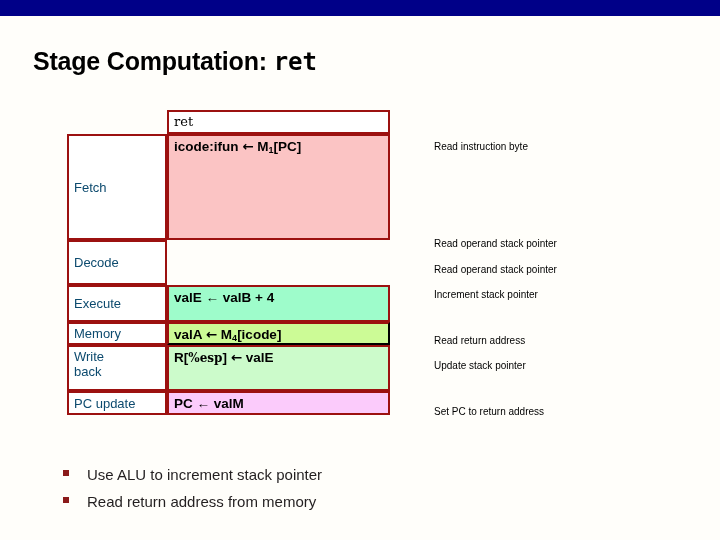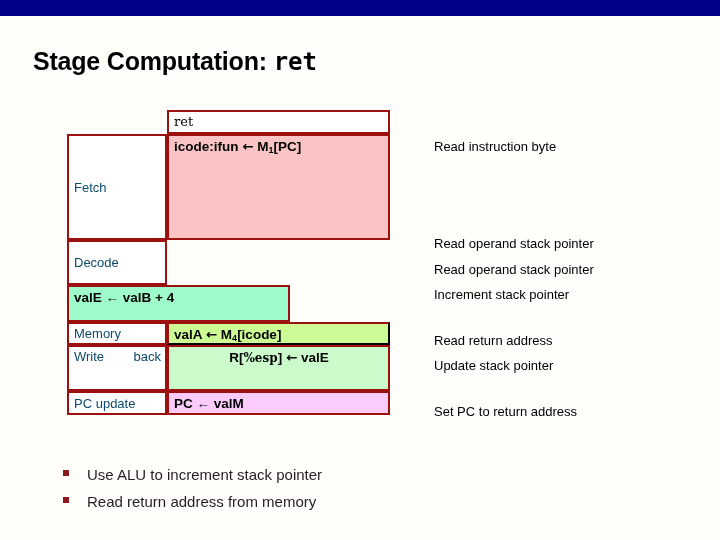--- a/index.html
+++ b/index.html
@@ -115,21 +115,21 @@
 
   
   .notes {
     position: absolute;
     left: 434px;
     top: 110px;
     width: 286px;
   }
   .note {
     position: absolute;
-    font-size: 13px;
+    font-size: 10px;
     color: #000000;
     white-space: nowrap;
     line-height: 16px;
   }
 
   
   .bullets {
     position: absolute;
     left: 63px;
     top: 466px;
@@ -176,41 +176,42 @@
         <span>M</span><sub>1</sub><span>[PC]</span>
       </div>
     </div>
   </div>
 
   <div class="srow">
     <div class="stage-cell" style="height:45px;">Decode</div>
   </div>
 
   <div class="srow">
+    <div class="stage-cell" style="height:37px;">Execute</div>
     <div class="val-cell" style="height:37px;background:#9EFCCB;">
       <div class="line">valE ← valB + 4</div>
     </div>
   </div>
 
   <div class="srow">
     <div class="stage-cell" style="height:23px;">Memory</div>
     <div class="val-cell shadow-edge" style="height:23px;background:#CCFB96;">
       <div class="line"><span>valA</span>
         <span class="arrow">←</span>
         <span>M</span><sub>4</sub><span>[icode]</span>
       </div>
     </div>
   </div>
 
   <div class="srow">
-    <div class="stage-cell" style="height:46px;align-items:flex-start;flex-direction:row;justify-content:space-between;padding-top:2px;padding-bottom:3px;">
+    <div class="stage-cell" style="height:46px;align-items:flex-start;flex-direction:column;padding-top:2px;padding-bottom:3px;">
       <span>Write</span>
       <span>back</span>
     </div>
-    <div class="val-cell" style="height:46px;background:#CCFBCB;text-align:center;">
+    <div class="val-cell" style="height:46px;background:#CCFBCB;">
       <div class="line"><span>R[</span><span class="pct">%esp</span><span>]</span>
         <span class="arrow">←</span>
         <span>valE</span>
       </div>
     </div>
   </div>
 
   <div class="srow">
     <div class="stage-cell" style="height:24px;">PC update</div>
     <div class="val-cell" style="height:24px;background:#FBCBFB;">

